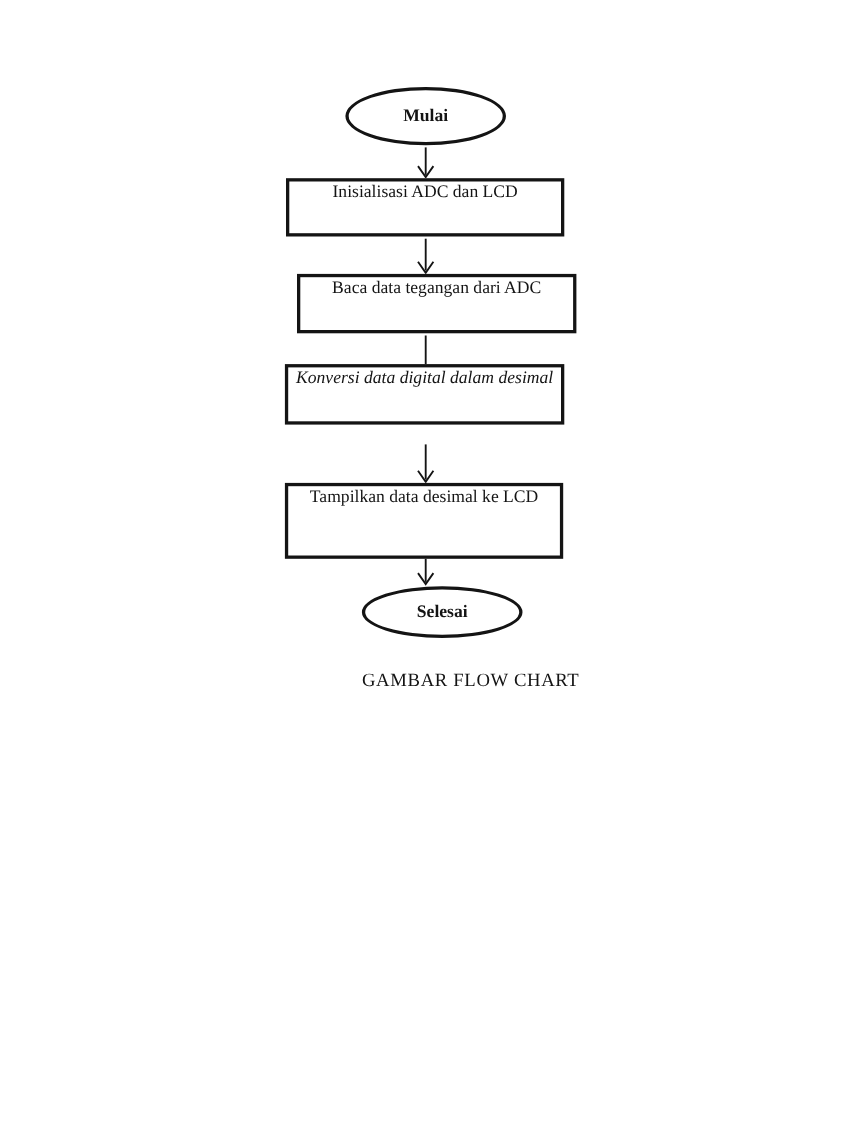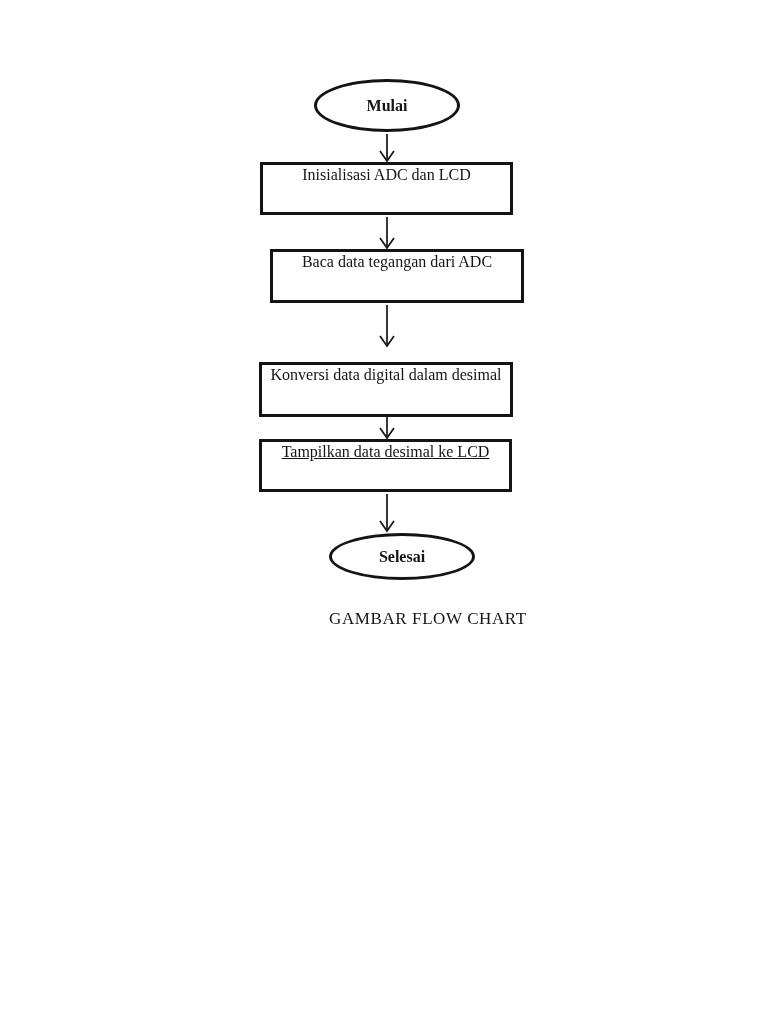--- a/index.html
+++ b/index.html
@@ -33,22 +33,22 @@
     font-weight: bold;
   }
   .process {
     align-items: flex-start;
     padding-top: 0;
     text-align: right;
   }
   #node-start { left: 314px; top: 79px;  width: 146px; height: 53px; }
   #node-p1    { left: 260px; top: 162px; width: 253px; height: 53px; }
   #node-p2    { left: 270px; top: 249px; width: 254px; height: 54px; }
-  #node-p3    { left: 259px; top: 362px; width: 254px; height: 55px; }
-  #node-p4    { left: 259px; top: 439px; width: 253px; height: 53px; text-decoration: underline; }
+  #node-p3    { left: 259px; top: 331px; width: 254px; height: 55px; font-style: italic; }
+  #node-p4    { left: 259px; top: 439px; width: 253px; height: 69px; }
   #node-end   { left: 329px; top: 533px; width: 146px; height: 47px; }
 
   .arrow-layer {
     position: absolute;
     left: 0; top: 0;
     width: 768px;
     height: 1024px;
     pointer-events: none;
   }
   .caption {

